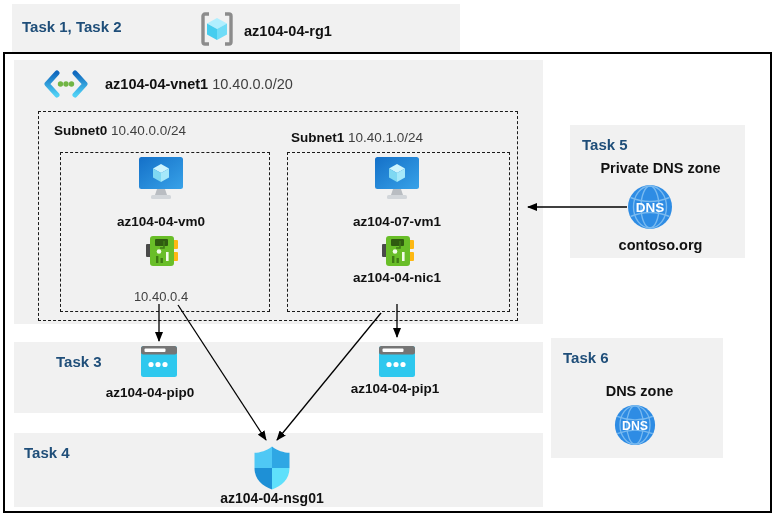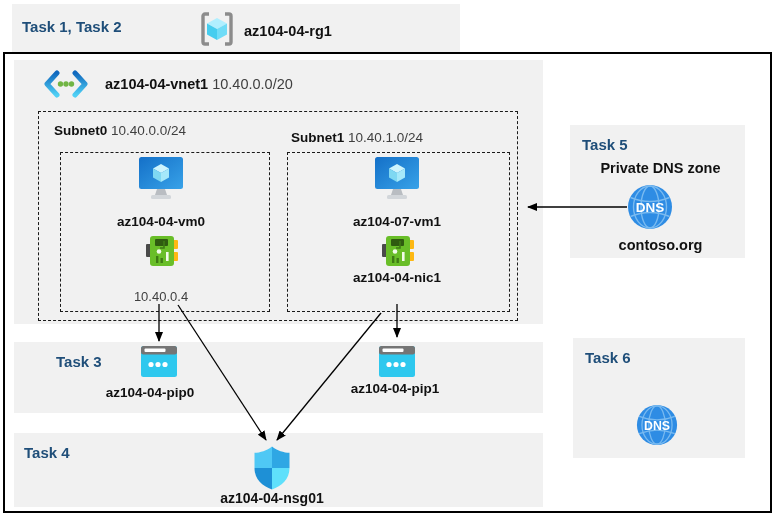--- a/index.html
+++ b/index.html
@@ -198,22 +198,23 @@
         <ellipse cx="23" cy="23" rx="9" ry="21" fill="none" stroke="#79baf0" stroke-width="1.4"></ellipse>
         <ellipse cx="23" cy="23" rx="16.5" ry="21" fill="none" stroke="#79baf0" stroke-width="1.4"></ellipse>
         <path d="M3.5,13.5 Q23,21.5 42.5,13.5" fill="none" stroke="#79baf0" stroke-width="1.4"></path>
         <path d="M3.5,32.5 Q23,24.5 42.5,32.5" fill="none" stroke="#79baf0" stroke-width="1.4"></path>
         <text x="23" y="28" text-anchor="middle" font-family="Liberation Sans, sans-serif" font-size="13.5" font-weight="bold" fill="#ffffff">DNS</text>
       </svg>
     </span>
     <div class="abs name-lbl" style="left:8px;top:113px;width:165px;font-size:14.5px;">contoso.org</div>
   </div>
 
-  <div class="abs band" style="left:573px;top:338px;width:172px;height:120px;">
+  <div class="abs band" style="left:551px;top:338px;width:172px;height:120px;">
     <div class="abs task-label" style="left:12px;top:12px;">Task 6</div>
+    <div class="abs name-lbl" style="left:6px;top:46px;width:165px;font-size:14.5px;">DNS zone</div>
     <span class="abs" style="left:63px;top:66px;">
       <svg width="42" height="42" viewBox="0 0 46 46">
         <circle cx="23" cy="23" r="22" fill="#2e8ce4"></circle>
         <ellipse cx="23" cy="23" rx="9" ry="21" fill="none" stroke="#79baf0" stroke-width="1.4"></ellipse>
         <ellipse cx="23" cy="23" rx="16.5" ry="21" fill="none" stroke="#79baf0" stroke-width="1.4"></ellipse>
         <path d="M3.5,13.5 Q23,21.5 42.5,13.5" fill="none" stroke="#79baf0" stroke-width="1.4"></path>
         <path d="M3.5,32.5 Q23,24.5 42.5,32.5" fill="none" stroke="#79baf0" stroke-width="1.4"></path>
         <text x="23" y="28" text-anchor="middle" font-family="Liberation Sans, sans-serif" font-size="13.5" font-weight="bold" fill="#ffffff">DNS</text>
       </svg>
     </span>

